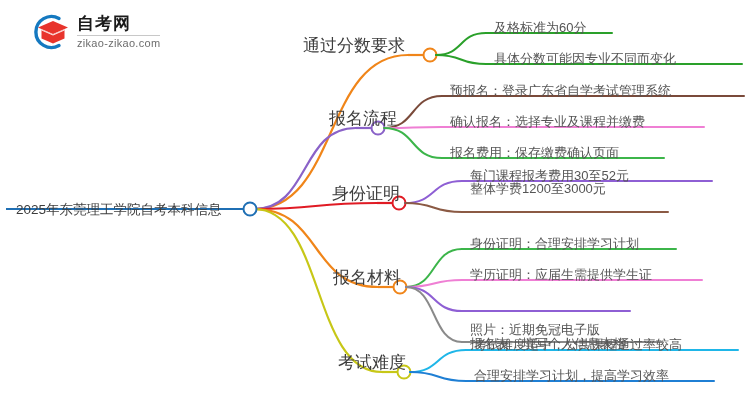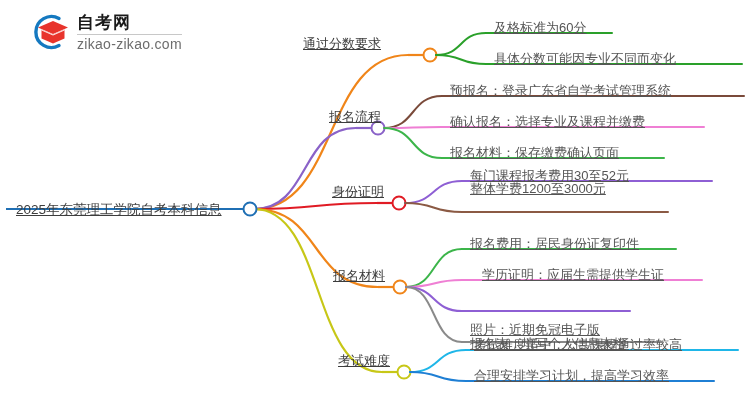--- a/index.html
+++ b/index.html
@@ -56,40 +56,39 @@
     letter-spacing: 1px;
     padding-bottom: 2px;
   }
   .logo-rule {
     width: 100%;
     height: 1px;
     background: #c8c8c8;
     margin: 1px 0 2px 0;
   }
   .logo-sub {
-    font-size: 14px;
+    font-size: 11px;
     color: #6d6d6d;
     letter-spacing: 0.3px;
     white-space: nowrap;
   }
   .node-label {
     position: absolute;
     font-size: 13px;
     color: #3d3d3d;
     white-space: nowrap;
     line-height: 1;
-    text-decoration: underline;
   }
   .root-label {
     font-size: 13.5px;
     color: #3d3d3d;
     margin-left: 6px;
   }
   .branch-label {
-    font-size: 13px;
+    font-size: 17px;
     color: #3d3d3d;
   }
   .leaf-label {
     font-size: 13px;
     color: #555555;
   }
 </style>
 </head>
 <body>
 
@@ -162,27 +161,27 @@
   </div>
 
   <div id="labels-layer">
       <div class="node-label root-label" style="left: 10px; top: 203px;">2025年东莞理工学院自考本科信息</div>
       <div class="node-label branch-label" style="left: 303px; top: 37px;">通过分数要求</div>
       <div class="node-label leaf-label" style="left: 494px; top: 21px;">及格标准为60分</div>
       <div class="node-label leaf-label" style="left: 494px; top: 52px;">具体分数可能因专业不同而变化</div>
       <div class="node-label branch-label" style="left: 329px; top: 110px;">报名流程</div>
       <div class="node-label leaf-label" style="left: 450px; top: 84px;">预报名：登录广东省自学考试管理系统</div>
       <div class="node-label leaf-label" style="left: 450px; top: 115px;">确认报名：选择专业及课程并缴费</div>
-      <div class="node-label leaf-label" style="left: 450px; top: 146px;">报名材料：保存缴费确认页面</div>
+      <div class="node-label leaf-label" style="left: 450px; top: 146px;">报名费用：保存缴费确认页面</div>
       <div class="node-label branch-label" style="left: 332px; top: 185px;">身份证明</div>
       <div class="node-label leaf-label" style="left: 470px; top: 169px;">每门课程报考费用30至52元</div>
       <div class="node-label leaf-label" style="left: 470px; top: 182px;">整体学费1200至3000元</div>
       <div class="node-label branch-label" style="left: 333px; top: 269px;">报名材料</div>
-      <div class="node-label leaf-label" style="left: 470px; top: 237px;">报名费用：居民身份证复印件</div>
-      <div class="node-label leaf-label" style="left: 482px; top: 268px;">学历证明：应届生需提供学生证</div>
+      <div class="node-label leaf-label" style="left: 470px; top: 237px;">身份证明：合理安排学习计划</div>
+      <div class="node-label leaf-label" style="left: 470px; top: 268px;">学历证明：应届生需提供学生证</div>
       <div class="node-label leaf-label" style="left: 470px; top: 299px; margin-top: 24px;">照片：近期免冠电子版</div>
       <div class="node-label leaf-label" style="left: 470px; top: 324px; margin-top: 13px;">报名表：填写个人信息表格</div>
       <div class="node-label branch-label" style="left: 338px; top: 354px;">考试难度</div>
       <div class="node-label leaf-label" style="left: 474px; top: 338px;">考试难度适中，公共课程通过率较高</div>
       <div class="node-label leaf-label" style="left: 474px; top: 369px;">合理安排学习计划，提高学习效率</div>
     </div>
 
 </div>
 
 </body></html>

